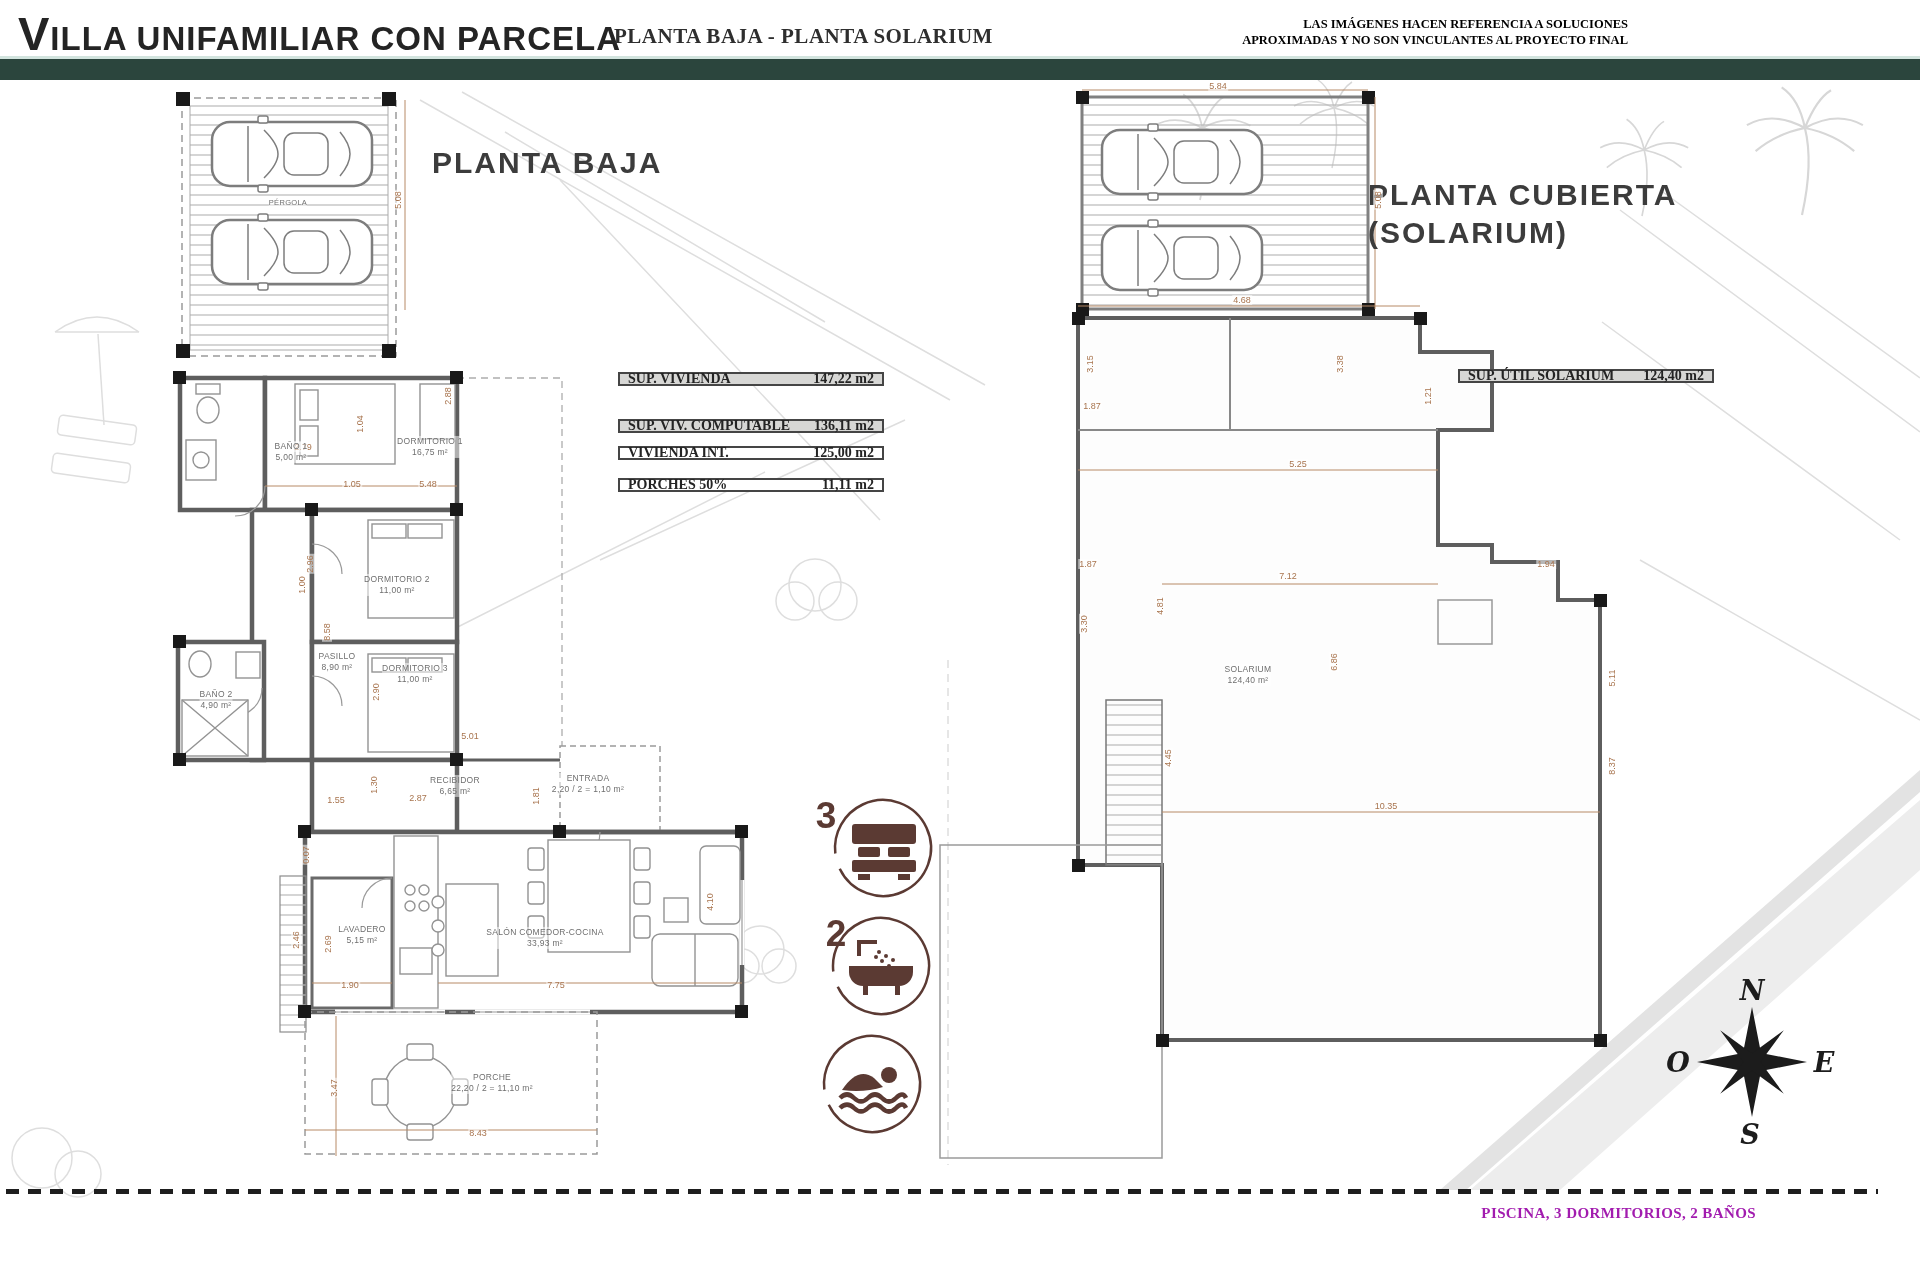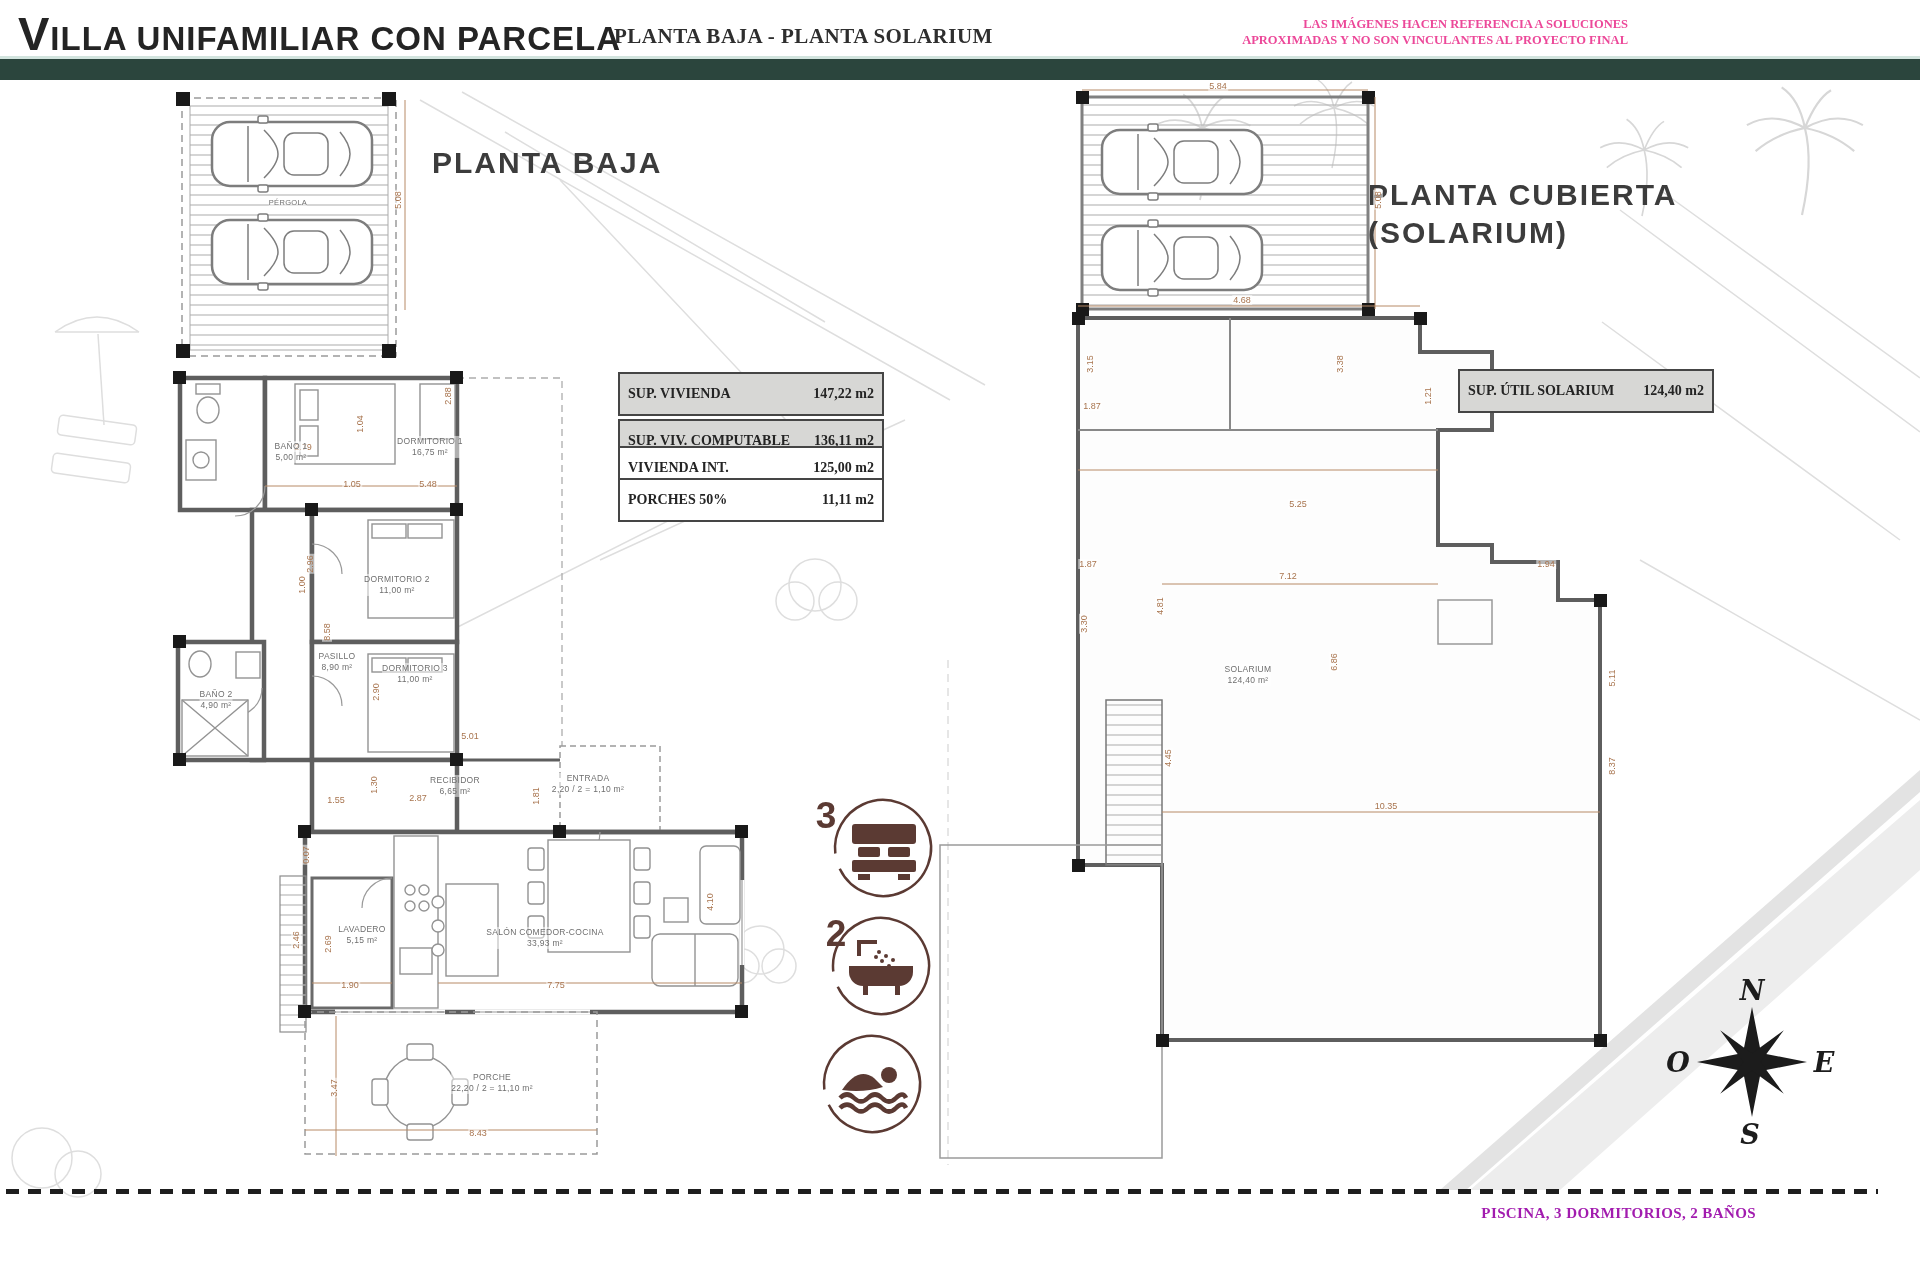--- a/index.html
+++ b/index.html
@@ -6,28 +6,28 @@
   body{width:1920px;height:1280px;position:relative;overflow:hidden;
        font-family:"Liberation Sans",sans-serif;}
   .abs{position:absolute;}
   
   .main-title{left:18px;top:6px;font-weight:700;font-size:33px;letter-spacing:1px;
               color:#242424;white-space:nowrap;}
   .main-title::first-letter{font-size:47px;}
   .subtitle{left:614px;top:24px;font-family:"Liberation Serif",serif;font-weight:700;
             font-size:21px;color:#2e2e2e;white-space:nowrap;letter-spacing:.5px;}
   .disclaimer{top:16px;right:292px;text-align:right;font-family:"Liberation Serif",serif;
-              font-weight:700;font-size:12.5px;line-height:16px;color:#ec4899;}
+              font-weight:700;font-size:12.5px;line-height:16px;color:#000000;}
   .greenbar{left:0;top:56px;width:1920px;height:21px;background:#2b453d;
             border-top:3px solid #d2e4de;}
   
   .plan-title{font-weight:700;font-size:30px;letter-spacing:2px;color:#3c3c3c;
               white-space:nowrap;}
   
-  .arow{position:absolute;left:618px;width:266px;height:44px;box-sizing:border-box;
+  .arow{position:absolute;left:618px;width:266px;height:14px;box-sizing:border-box;
         border:2px solid #454545;display:flex;justify-content:space-between;
         align-items:center;padding:0 8px;font-family:"Liberation Serif",serif;
         font-weight:700;font-size:14px;color:#242424;white-space:nowrap;}
   .shaded{background:#d7d7d5;} .plain{background:#ffffff;}
   .solbox{left:1458px;top:369px;width:256px;}
   
   .dim{position:absolute;font-size:9px;color:#a8744e;transform:translate(-50%,-50%);
        white-space:nowrap;background:rgba(255,255,255,.55);padding:0 1px;}
   .dim.v{transform:translate(-50%,-50%) rotate(-90deg);}
   .room{position:absolute;transform:translate(-50%,-50%);text-align:center;
@@ -363,21 +363,21 @@
     <span class="dim v" style="left: 296px; top: 940px;">2.46</span>
     <span class="dim v" style="left: 334px; top: 1088px;">3.47</span>
     <span class="dim" style="left: 478px; top: 1133px;">8.43</span>
     <span class="dim" style="left: 1218px; top: 86px;">5.84</span>
     <span class="dim v" style="left: 1378px; top: 200px;">5.08</span>
     <span class="dim" style="left: 1242px; top: 300px;">4.68</span>
     <span class="dim v" style="left: 1090px; top: 364px;">3.15</span>
     <span class="dim v" style="left: 1340px; top: 364px;">3.38</span>
     <span class="dim" style="left: 1092px; top: 406px;">1.87</span>
     <span class="dim v" style="left: 1428px; top: 396px;">1.21</span>
-    <span class="dim" style="left: 1298px; top: 464px; margin-top: 40px;">5.25</span>
+    <span class="dim" style="left: 1298px; top: 464px;">5.25</span>
     <span class="dim v" style="left: 1160px; top: 606px;">4.81</span>
     <span class="dim v" style="left: 1334px; top: 662px;">6.86</span>
     <span class="dim" style="left: 1088px; top: 564px;">1.87</span>
     <span class="dim" style="left: 1546px; top: 564px;">1.94</span>
     <span class="dim" style="left: 1288px; top: 576px;">7.12</span>
     <span class="dim v" style="left: 1084px; top: 624px;">3.30</span>
     <span class="dim v" style="left: 1612px; top: 678px;">5.11</span>
     <span class="dim v" style="left: 1612px; top: 766px;">8.37</span>
     <span class="dim v" style="left: 1168px; top: 758px;">4.45</span>
     <span class="dim" style="left: 1386px; top: 806px;">10.35</span>

